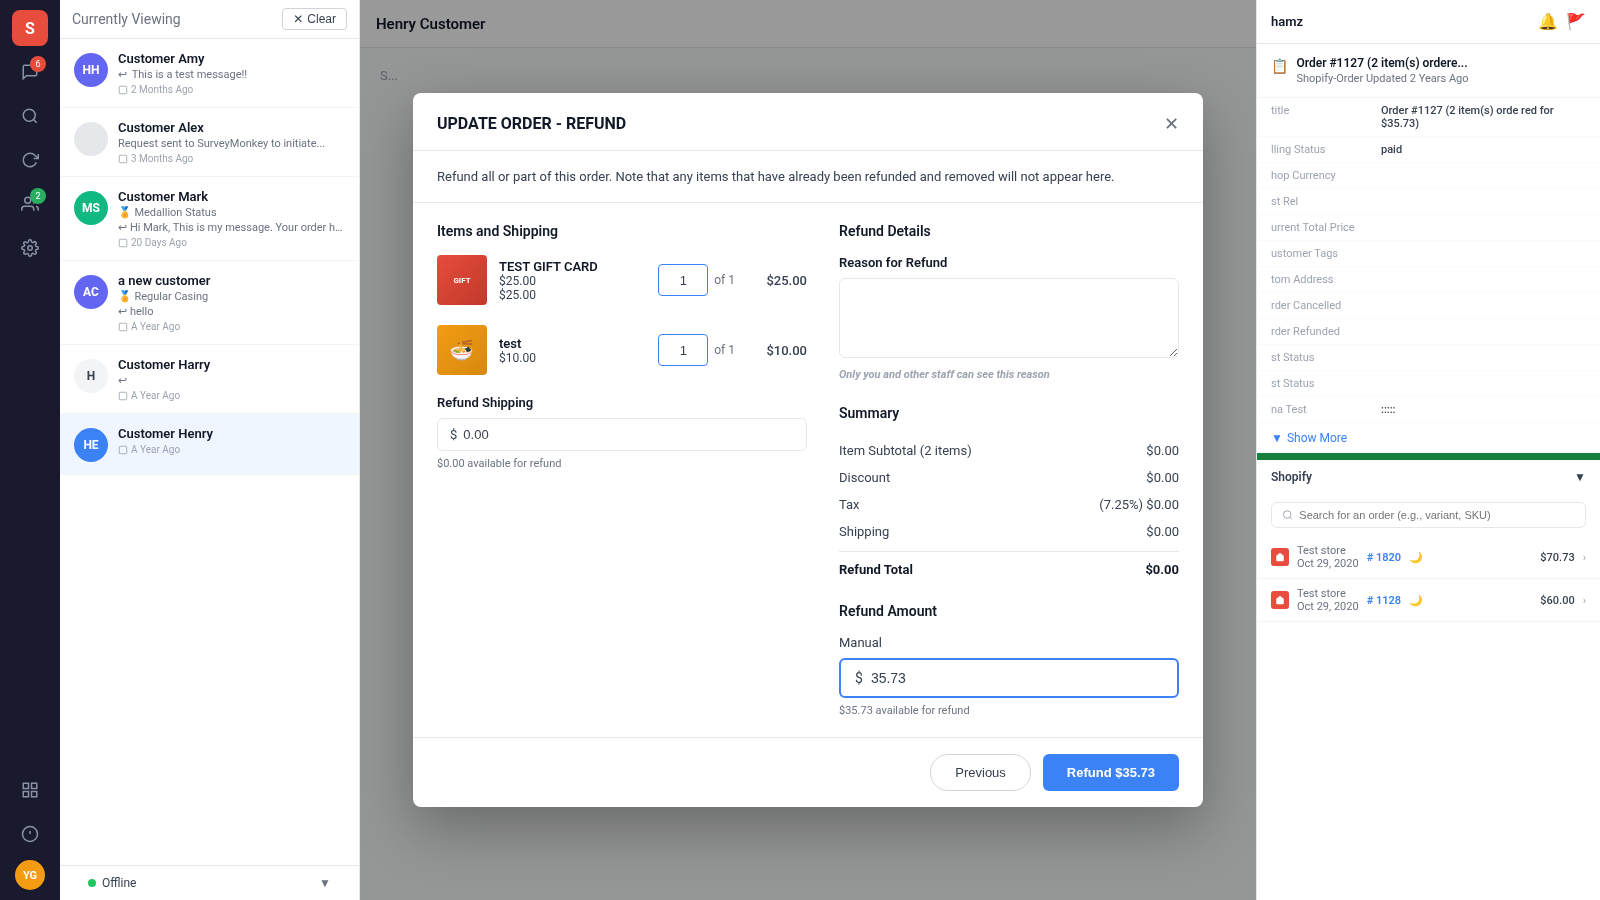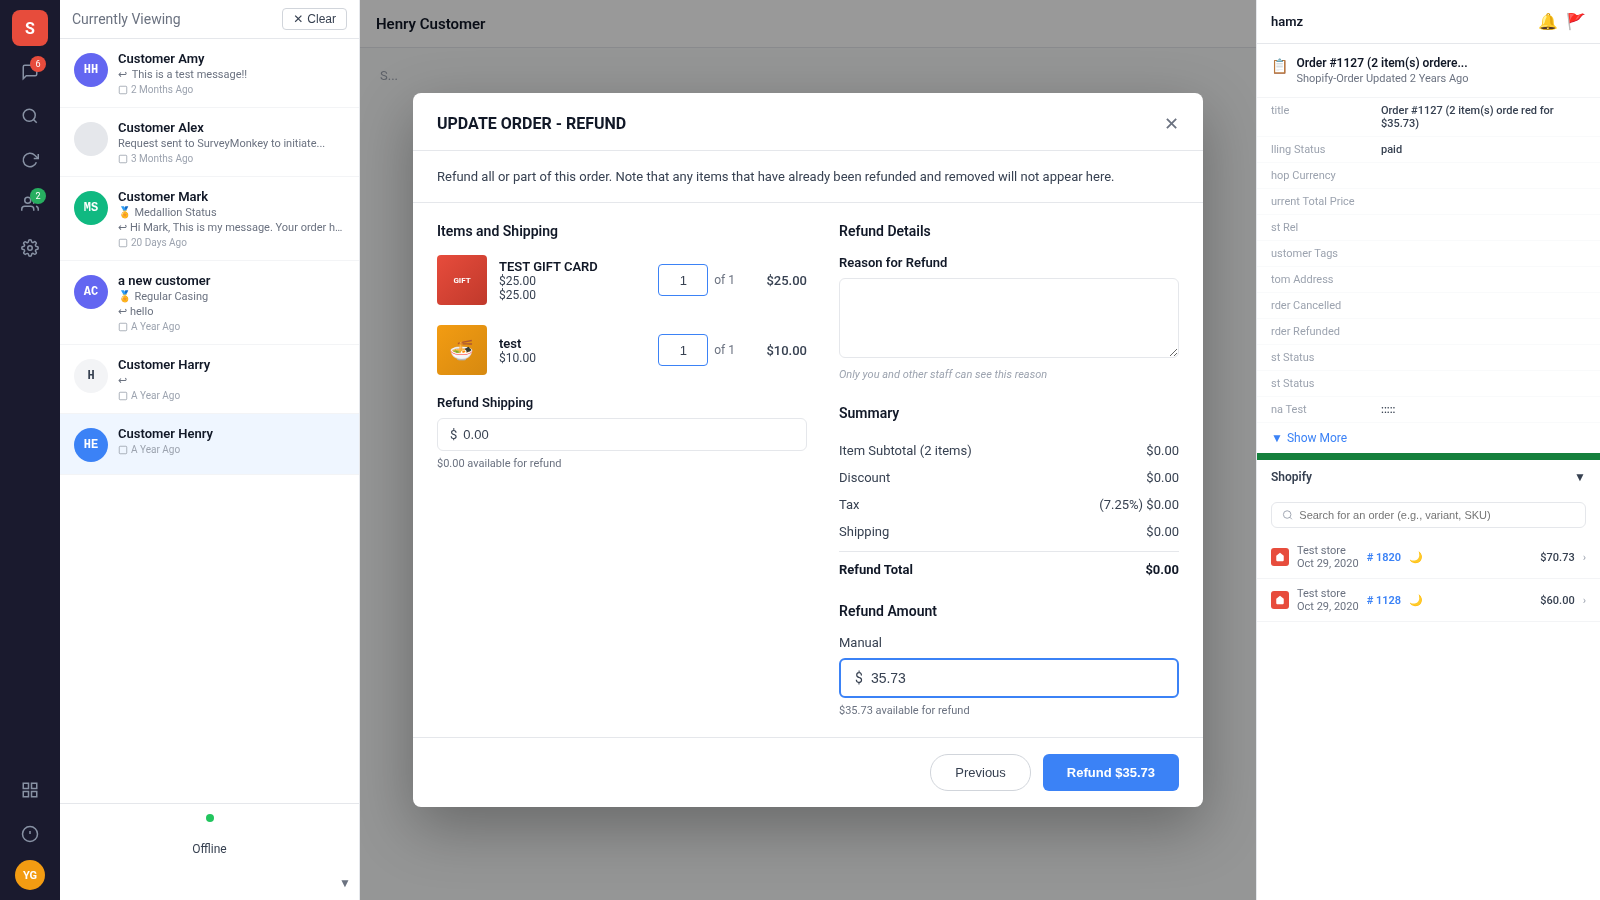--- a/index.html
+++ b/index.html
@@ -14,21 +14,21 @@
     .avatar-sm { width: 30px; height: 30px; border-radius: 50%; background: #f39c12; display: flex; align-items: center; justify-content: center; color: white; font-size: 11px; font-weight: bold; }
 
     
     .conv-list { width: 300px; background: #fff; border-right: 1px solid #e5e7eb; display: flex; flex-direction: column; }
     .conv-header { padding: 8px 12px; border-bottom: 1px solid #e5e7eb; display: flex; align-items: center; gap: 8px; }
     .conv-header-title { font-size: 14px; color: #6b7280; flex: 1; }
     .clear-btn { border: 1px solid #d1d5db; border-radius: 4px; padding: 3px 10px; font-size: 12px; background: #fff; cursor: pointer; display: flex; align-items: center; gap: 4px; color: #374151; }
     .conv-items { overflow-y: auto; flex: 1; }
     .conv-item { padding: 12px 14px; border-bottom: 1px solid #f3f4f6; cursor: pointer; display: flex; gap: 10px; }
     .conv-item.active { background: #eff6ff; }
-    .conv-avatar { width: 34px; height: 34px; border-radius: 50%; display: flex; align-items: center; justify-content: center; font-size: 12px; font-weight: bold; color: white; flex-shrink: 0; margin-top: 2px; font-family: Liberation Mono, monospace; }
+    .conv-avatar { width: 34px; height: 34px; border-radius: 50%; display: flex; align-items: center; justify-content: center; font-size: 12px; font-weight: bold; color: white; flex-shrink: 0; margin-top: 2px; }
     .conv-body { flex: 1; min-width: 0; }
     .conv-name { font-size: 13px; font-weight: 600; color: #111827; }
     .conv-preview { font-size: 11px; color: #6b7280; white-space: nowrap; overflow: hidden; text-overflow: ellipsis; margin-top: 2px; }
     .conv-preview .icon-small { display: inline-block; margin-right: 2px; }
     .conv-time { font-size: 10px; color: #9ca3af; margin-top: 3px; display: flex; align-items: center; gap: 3px; }
     .dot-green { width: 8px; height: 8px; border-radius: 50%; background: #22c55e; display: inline-block; }
 
     
     .main { flex: 1; display: flex; flex-direction: column; background: #f9fafb; position: relative; overflow: hidden; }
     .main-topbar { height: 48px; background: #fff; border-bottom: 1px solid #e5e7eb; display: flex; align-items: center; padding: 0 16px; }
@@ -81,21 +81,21 @@
     .qty-of { font-size: 12px; color: #6b7280; }
     .item-total { font-size: 13px; font-weight: 500; color: #374151; min-width: 60px; text-align: right; }
     .shipping-section { margin-top: 20px; }
     .shipping-label { font-size: 13px; font-weight: 600; color: #111827; margin-bottom: 8px; }
     .shipping-input-wrap { display: flex; align-items: center; border: 1px solid #e5e7eb; border-radius: 6px; padding: 8px 12px; gap: 6px; }
     .shipping-currency { color: #374151; font-size: 13px; }
     .shipping-input { border: none; outline: none; font-size: 13px; color: #374151; width: 100%; }
     .available-text { font-size: 11px; color: #6b7280; margin-top: 6px; }
     .reason-label { font-size: 13px; font-weight: 600; color: #111827; margin-bottom: 8px; }
     .reason-textarea { width: 100%; border: 1px solid #e5e7eb; border-radius: 6px; padding: 10px 12px; font-size: 12px; color: #374151; resize: vertical; min-height: 80px; outline: none; font-family: inherit; }
-    .reason-note { font-size: 11px; color: #9ca3af; font-style: italic; margin-top: 6px; }
+    .reason-note { font-size: 11px; color: #9ca3af; font-style: italic; margin-top: 6px; font-weight: bold; }
     .summary-section { margin-top: 24px; }
     .summary-row { display: flex; justify-content: space-between; padding: 6px 0; font-size: 13px; color: #374151; }
     .summary-row.bold { font-weight: 700; color: #111827; }
     .summary-label { color: #374151; }
     .summary-value { color: #374151; }
     .refund-amount-section { margin-top: 20px; }
     .manual-label { font-size: 13px; color: #374151; margin-bottom: 8px; }
     .manual-input-wrap { display: flex; align-items: center; border: 2px solid #3b82f6; border-radius: 6px; padding: 10px 14px; gap: 8px; }
     .manual-currency { color: #374151; font-size: 14px; }
     .manual-input { border: none; outline: none; font-size: 14px; color: #374151; width: 100%; font-weight: 500; }
@@ -265,21 +265,21 @@
           <svg width="10" height="10" viewBox="0 0 24 24" fill="none" stroke="currentColor" stroke-width="2">
               <rect x="3" y="3" width="18" height="18" rx="2"></rect>
             </svg>
           A Year Ago
         </div>
       </div>
     </div>
 
   </div>
 
-  <div style="padding: 10px 8px; border-top: 1px solid #e5e7eb; display: flex; align-items: center; gap: 20px; flex-direction: column;">
+  <div style="padding: 10px 28px; border-top: 1px solid #e5e7eb; display: flex; align-items: center; gap: 6px;">
     <span class="dot-green"></span>
     <span style="font-size:12px; color:#374151;">Offline</span>
     <span style="font-size:12px; color:#6b7280; margin-left:auto;">▼</span>
   </div>
 </div>
 
 <div class="main">
   <div class="main-topbar">
     <span class="main-topbar-title">Henry Customer</span>
   </div>
@@ -419,25 +419,25 @@
     </div>
     <div class="detail-row">
       <span class="detail-label">lling Status</span>
       <span class="detail-value">paid</span>
     </div>
     <div class="detail-row">
       <span class="detail-label">hop Currency</span>
       <span class="detail-value"></span>
     </div>
     <div class="detail-row">
+      <span class="detail-label">st Rel</span>
+      <span class="detail-value"></span>
+    </div>
+    <div class="detail-row">
       <span class="detail-label">urrent Total Price</span>
-      <span class="detail-value"></span>
-    </div>
-    <div class="detail-row">
-      <span class="detail-label">st Rel</span>
       <span class="detail-value"></span>
     </div>
     <div class="detail-row">
       <span class="detail-label">ustomer Tags</span>
       <span class="detail-value"></span>
     </div>
     <div class="detail-row">
       <span class="detail-label">tom Address</span>
       <span class="detail-value"></span>
     </div>

